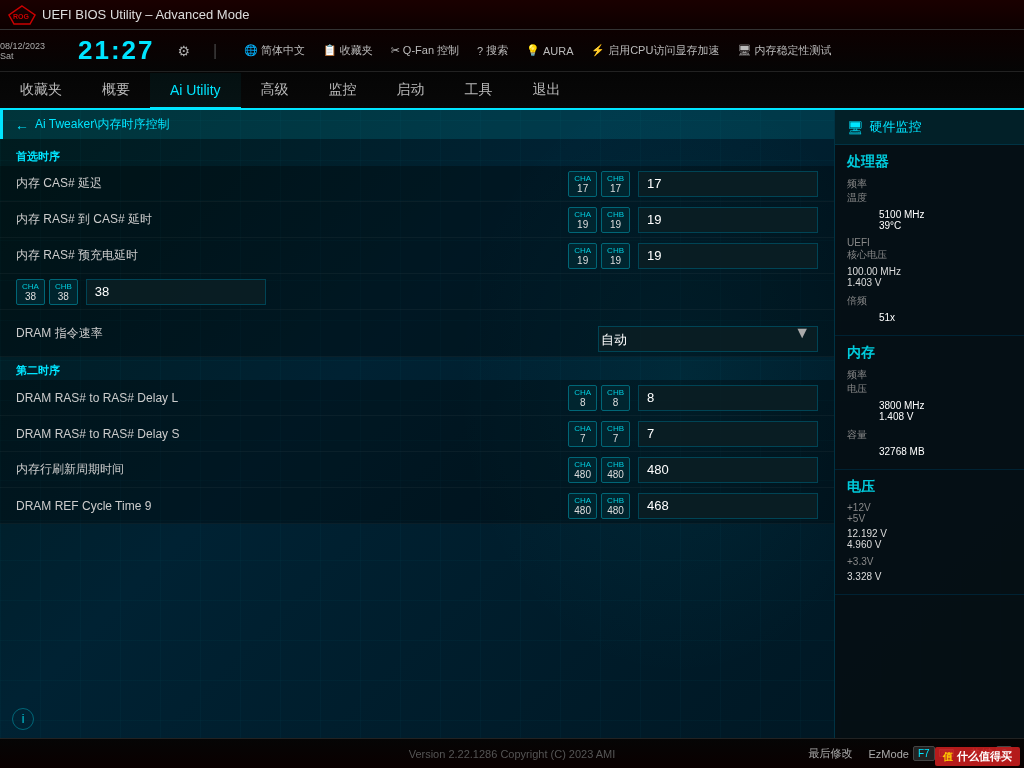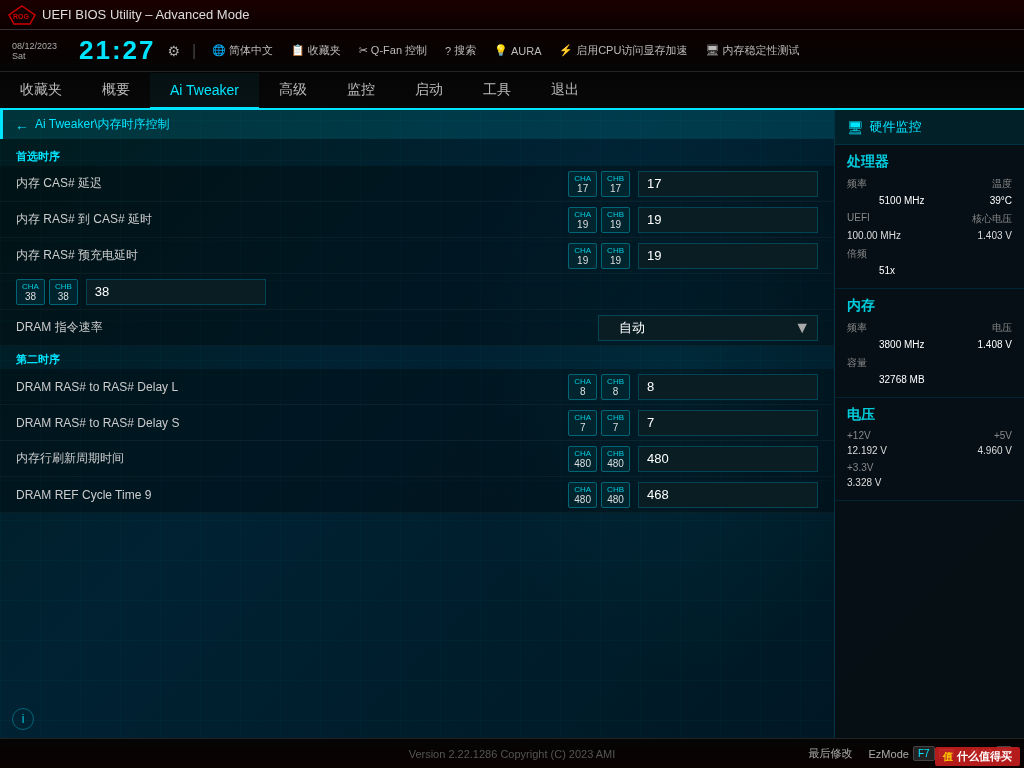--- a/index.html
+++ b/index.html
@@ -66,22 +66,22 @@
     }
 
     
     .datetime-bar {
       position: relative;
       z-index: 10;
       background: linear-gradient(to bottom, #0d0000 0%, #050505 100%);
       height: 42px;
       display: flex;
       align-items: center;
-      padding: 0 12px;
-      gap: 12px;
+      padding: 0 0;
+      gap: 23px;
       border-bottom: 1px solid #222;
     }
 
     .datetime-left {
       display: flex;
       flex-direction: column;
       font-size: 9px;
       color: #aaa;
       min-width: 55px;
     }
@@ -248,25 +248,26 @@
       padding: 3px 8px;
       width: 180px;
       height: 26px;
     }
 
     .setting-select {
       background: rgba(10,30,35,0.9);
       border: 1px solid #004455;
       color: #fff;
       font-size: 13px;
-      padding: 3px 20px;
+      padding: 3px 2px;
       width: 220px;
       height: 26px;
       appearance: none;
       position: relative;
+      margin-top: 12px;
     }
 
     .select-wrapper {
       position: relative;
       display: inline-block;
     }
 
     .select-arrow {
       position: absolute;
       right: 8px;
@@ -305,20 +306,21 @@
       font-size: 14px;
       color: #00ccdd;
       margin-bottom: 6px;
       font-weight: bold;
     }
 
     .hw-row {
       display: flex;
       justify-content: space-between;
       margin-bottom: 4px;
+      flex-direction: column;
     }
 
     .hw-label {
       font-size: 10px;
       color: #888;
     }
 
     .hw-value {
       font-size: 10px;
       color: #ddd;
@@ -461,21 +463,21 @@
     <div class="tool-item">
       <span>🖥</span>
       <span>内存稳定性测试</span>
     </div>
   </div>
 </div>
 
 <div class="main-nav">
   <div class="nav-item">收藏夹</div>
   <div class="nav-item">概要</div>
-  <div class="nav-item active">Ai Tweaker</div>
+  <div class="nav-item active">Ai Utility</div>
   <div class="nav-item">高级</div>
   <div class="nav-item">监控</div>
   <div class="nav-item">启动</div>
   <div class="nav-item">工具</div>
   <div class="nav-item">退出</div>
 </div>
 
 <div class="content-area">
   <div class="main-panel">
 

